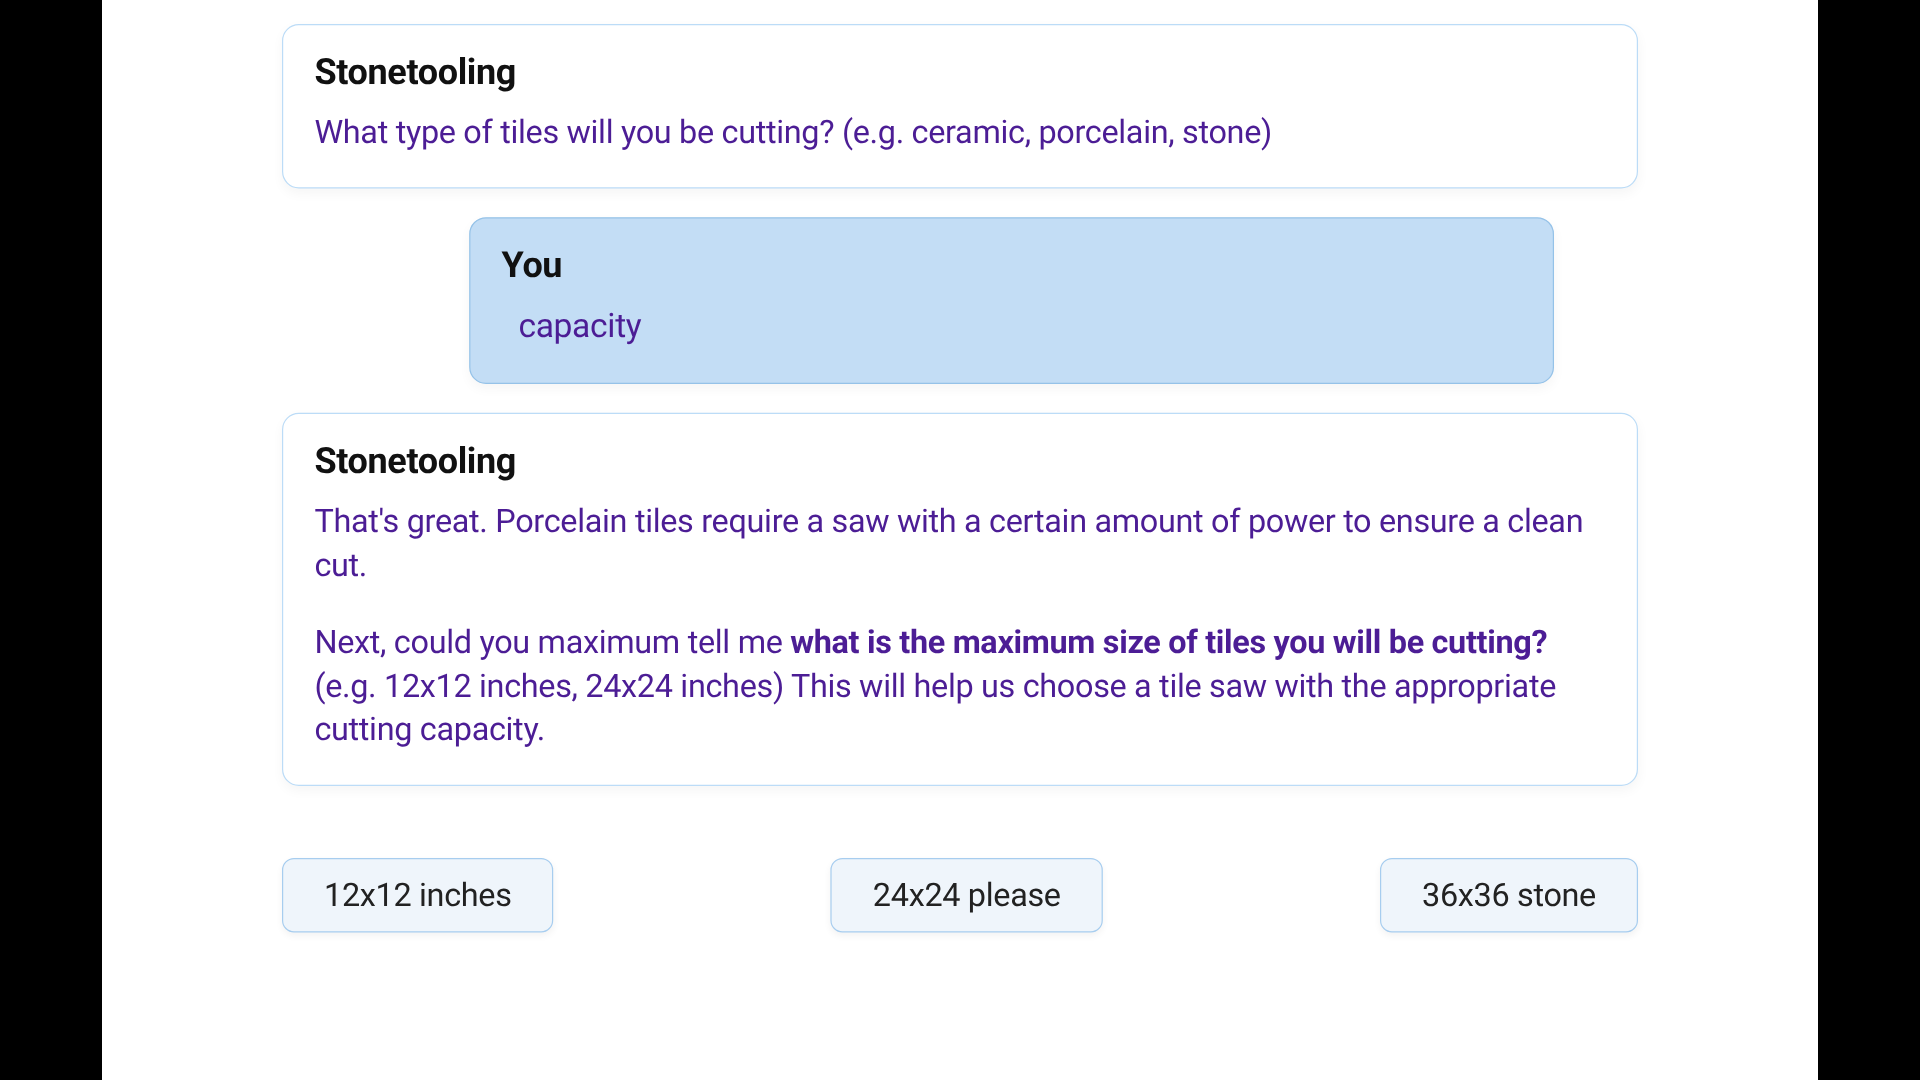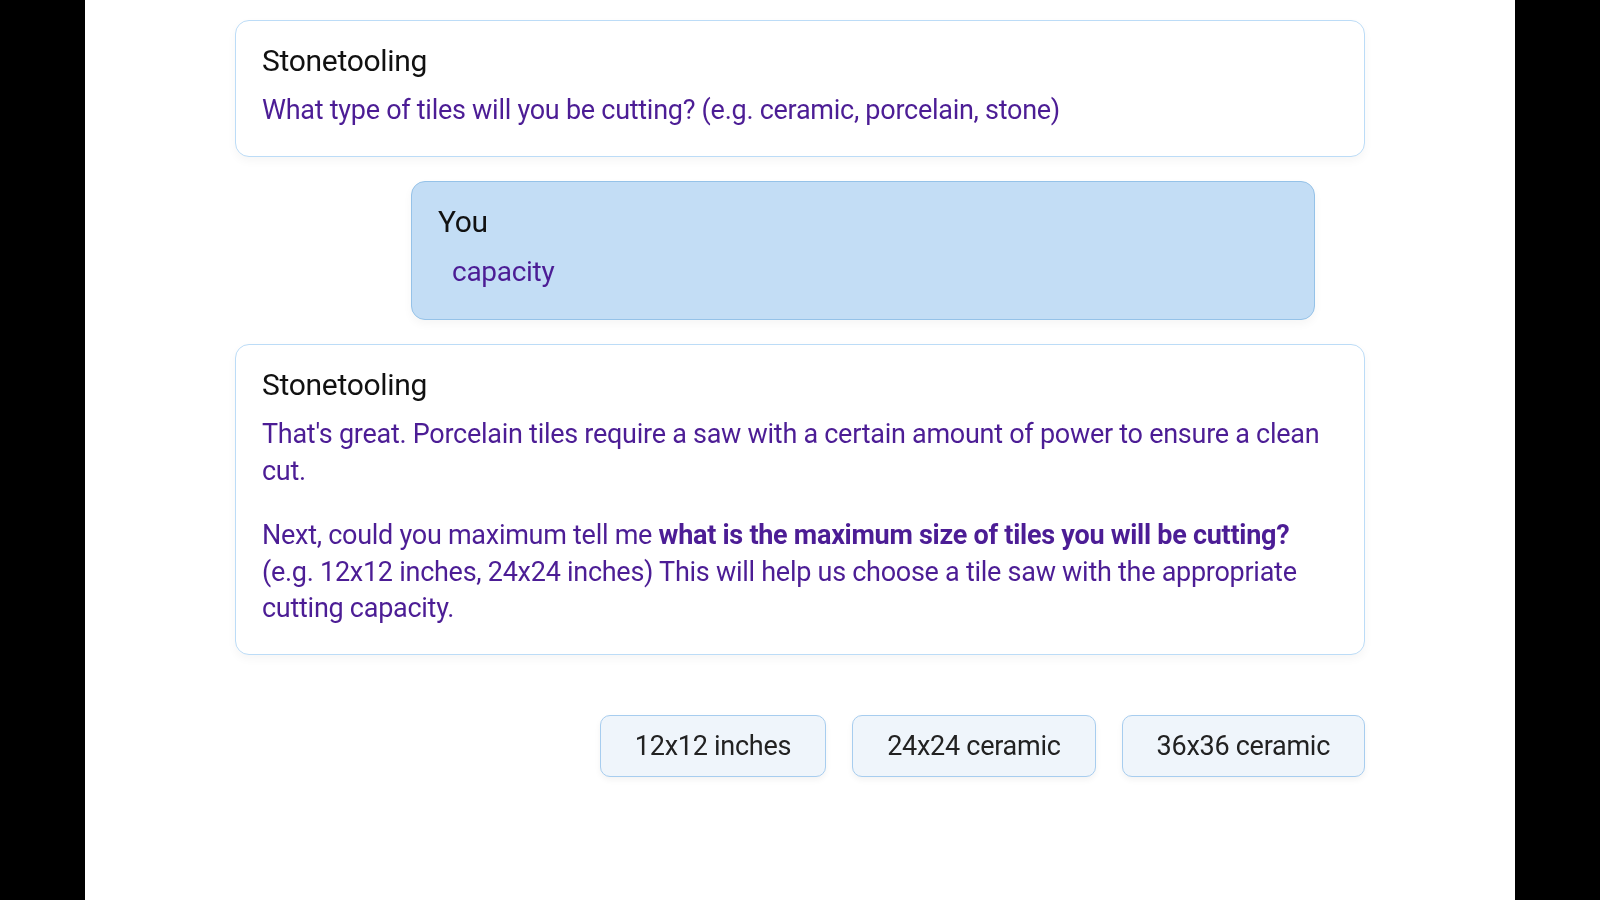--- a/index.html
+++ b/index.html
@@ -32,24 +32,24 @@
   .bubble.assistant {
     background: #fff;
     border: 1.5px solid #bcdcf7;
     width: 100%;
   }
   .bubble.user {
     background: #c3ddf5;
     border: 1.5px solid #95c2e8;
     width: 80%;
     align-self: flex-end;
-    margin-right: 50px;
+    margin-right: 70px;
   }
   .speaker {
-    font-weight: 400;
+    font-weight: 700;
     font-size: 30px;
     color: #111;
     margin-bottom: 14px;
     letter-spacing: -0.01em;
   }
   .bubble.user .speaker { font-size: 30px; }
   .msg {
     font-size: 27px;
     line-height: 1.35;
     color: #4c1d95;
@@ -58,21 +58,21 @@
   .bubble.user .msg {
     padding-left: 14px;
     font-size: 28px;
   }
   .msg strong { font-weight: 700; }
   .msg p + p { margin-top: 28px; }
   .quick-replies {
     margin-top: 36px;
     display: flex;
     gap: 26px;
-    justify-content: flex-end;
+    justify-content: space-between;
   }
   .qr-btn {
     background: #eff5fb;
     border: 1.5px solid #a7cdef;
     border-radius: 10px;
     padding: 14px 34px;
     font-size: 27px;
     color: #222;
     cursor: pointer;
     font-family: inherit;
@@ -101,18 +101,18 @@
       <div class="msg">
         <p><span>That's great. Porcelain tiles require a saw with a certain amount of power to ensure a clean cut.</span></p>
         <p>
           <span>Next, could you maximum tell me </span><strong>what is the maximum size of tiles you will be cutting?</strong><span> (e.g. 12x12 inches, 24x24 inches) This will help us choose a tile saw with the appropriate cutting capacity.</span>
         </p>
       </div>
     </div>
 
     <div class="quick-replies">
       <button class="qr-btn">12x12 inches</button>
-      <button class="qr-btn">24x24 ceramic</button>
-      <button class="qr-btn">36x36 ceramic</button>
+      <button class="qr-btn">24x24 please</button>
+      <button class="qr-btn">36x36 stone</button>
     </div>
 
   </div>
 </div>
 
 </body></html>

